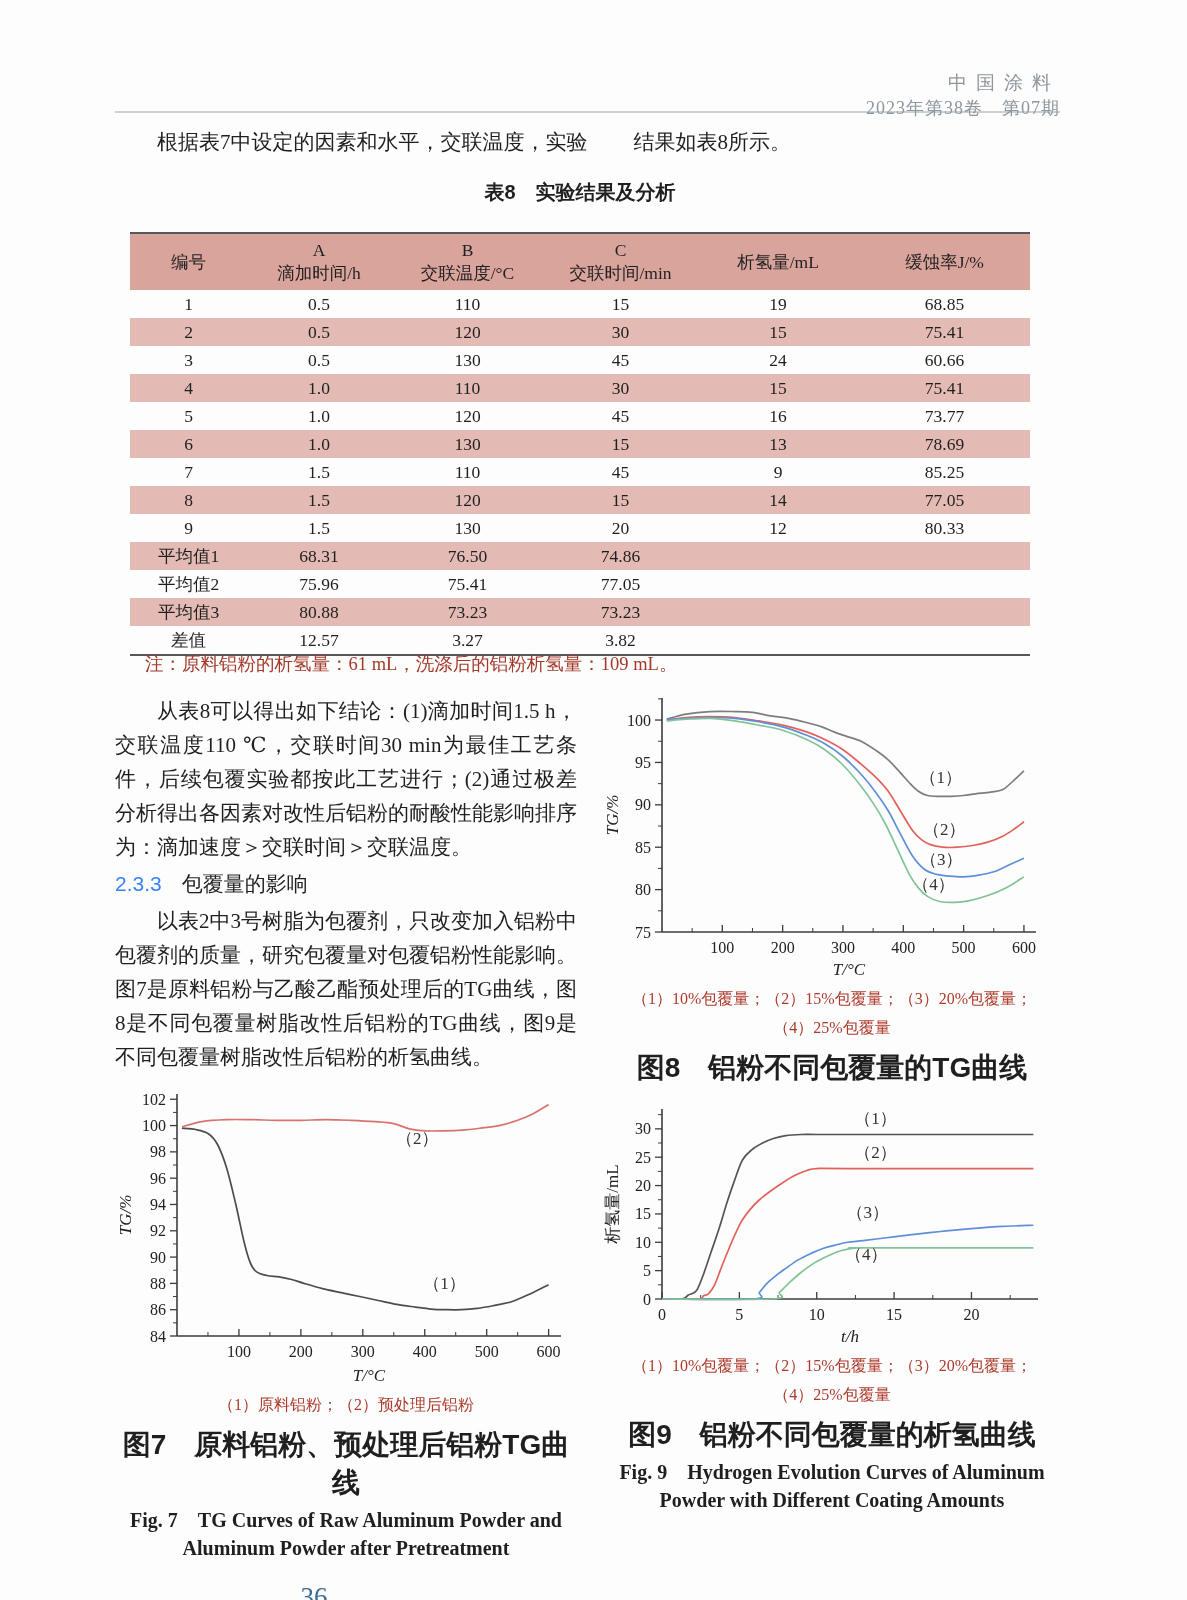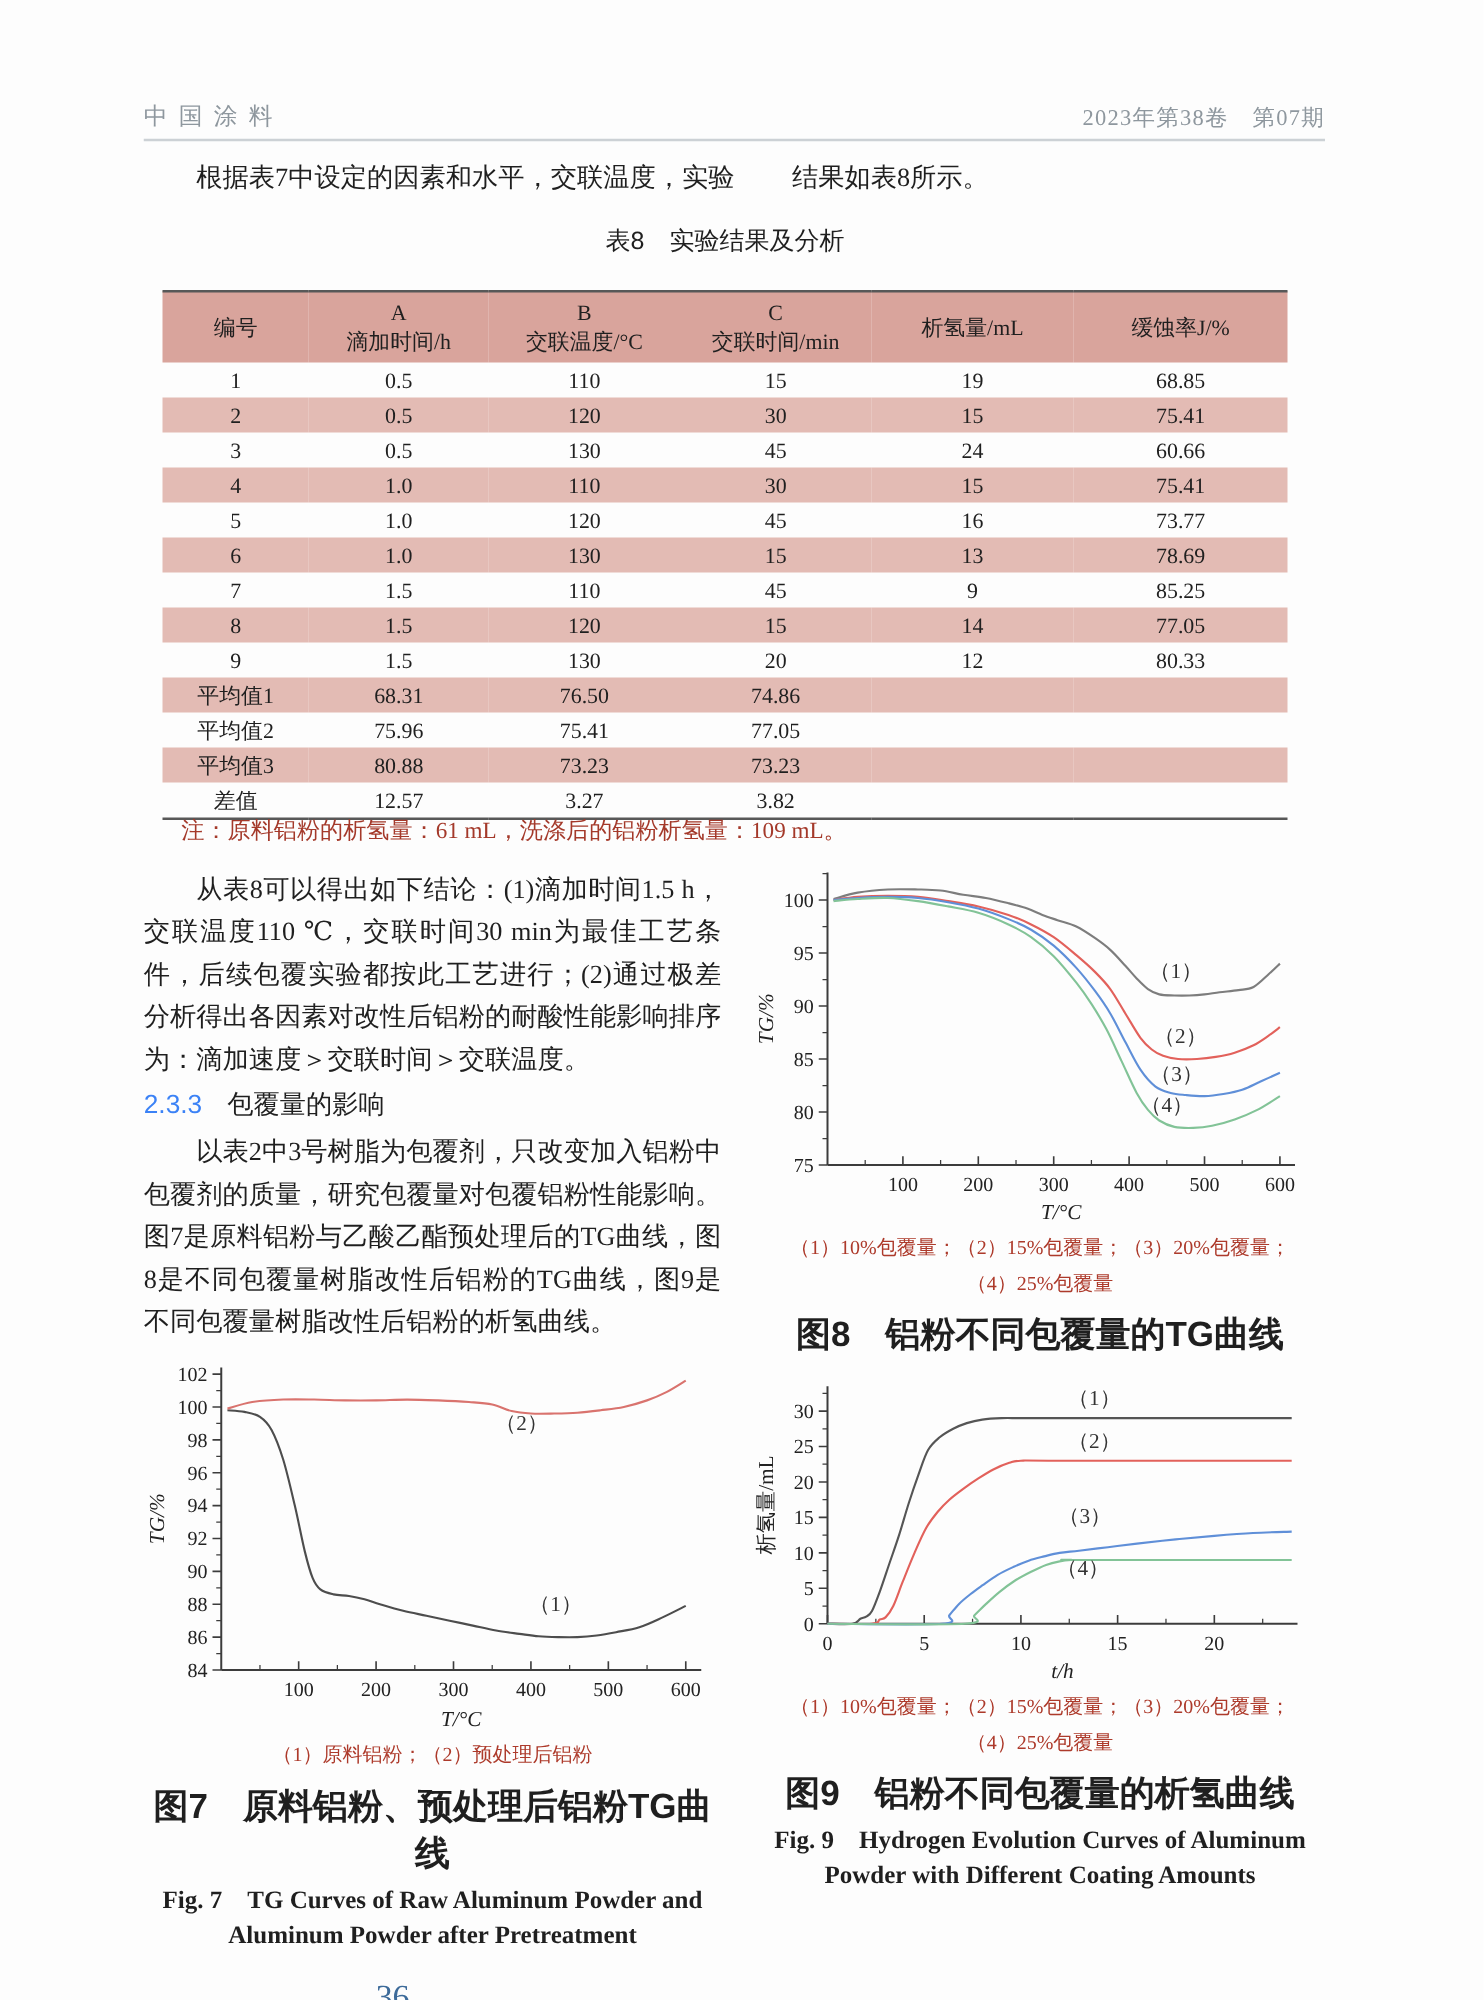--- a/index.html
+++ b/index.html
@@ -4,31 +4,31 @@
 <style>
   html,body{margin:0;padding:0;background:#ffffff;}
   .page{
     position:relative;width:1187px;height:1600px;background:#fdfdfd;
     font-family:"Liberation Serif","DejaVu Serif",serif;color:#1f1f1f;overflow:hidden;
   }
   
   .pg-header{
     position:absolute;left:115px;right:127px;top:70px;height:36px;
     border-bottom:2px solid #ccd1d5;display:flex;justify-content:space-between;
-    align-items:flex-end;padding-bottom:5px;color:#8e979e;
+    align-items:flex-end;padding-bottom:5px;color:#8e979e;flex-direction:column;
   }
   .hd-left{font-size:19px;letter-spacing:9px;}
   .hd-right{font-size:18px;letter-spacing:1px;text-align:right;}
   
   .intro{position:absolute;left:115px;top:128px;width:945px;font-size:21px;}
   .intro .indent{display:inline-block;width:42px;}
   .intro .gap{display:inline-block;width:46px;}
   
   .tbl-title-cn{position:absolute;left:130px;top:179px;width:900px;text-align:center;
-    font-weight:normal;font-size:20px;font-family:"Liberation Sans",sans-serif;}
+    font-weight:bold;font-size:20px;font-family:"Liberation Sans",sans-serif;}
   .tbl-title-en{position:absolute;left:130px;top:205px;width:900px;text-align:center;
     font-weight:bold;font-size:19px;}
   #exp-table{position:absolute;left:130px;top:232px;width:900px;border-collapse:collapse;
     border-top:2px solid #585858;border-bottom:2px solid #585858;font-size:17.5px;}
   #exp-table th{font-weight:normal;background:#d9a49c;height:52px;text-align:center;
     padding:2px 0;line-height:1.3;}
   #exp-table td{height:28px;text-align:center;padding:0;}
   #exp-table tr.pink{background:#e3bbb4;}
   .tbl-note{position:absolute;left:145px;top:651px;color:#a4392a;font-size:18.5px;font-family:Liberation Serif, serif;}
   

